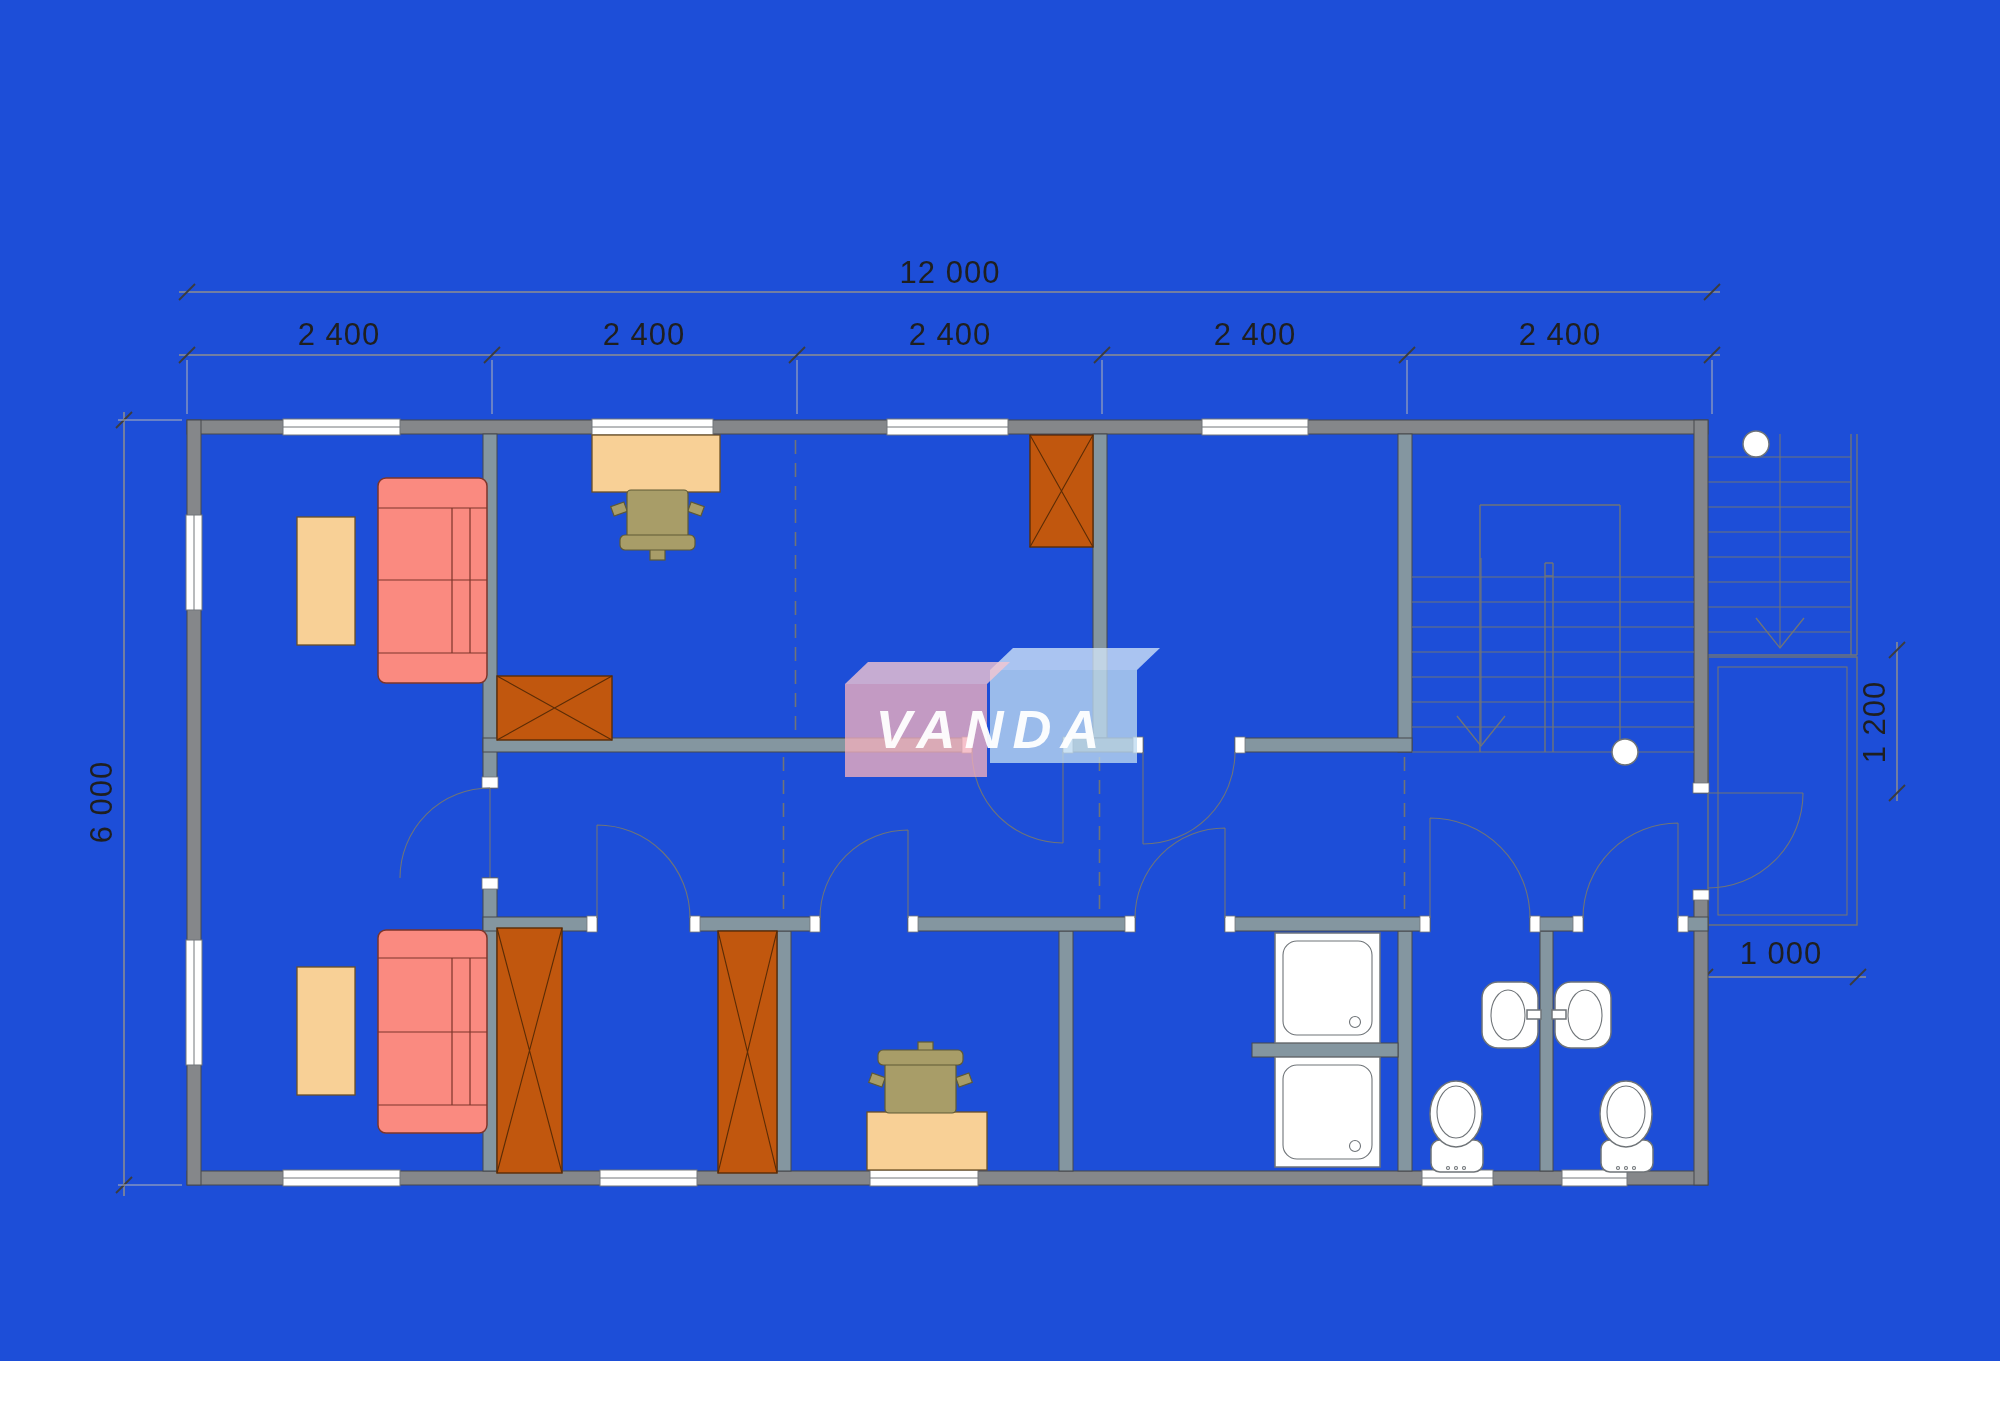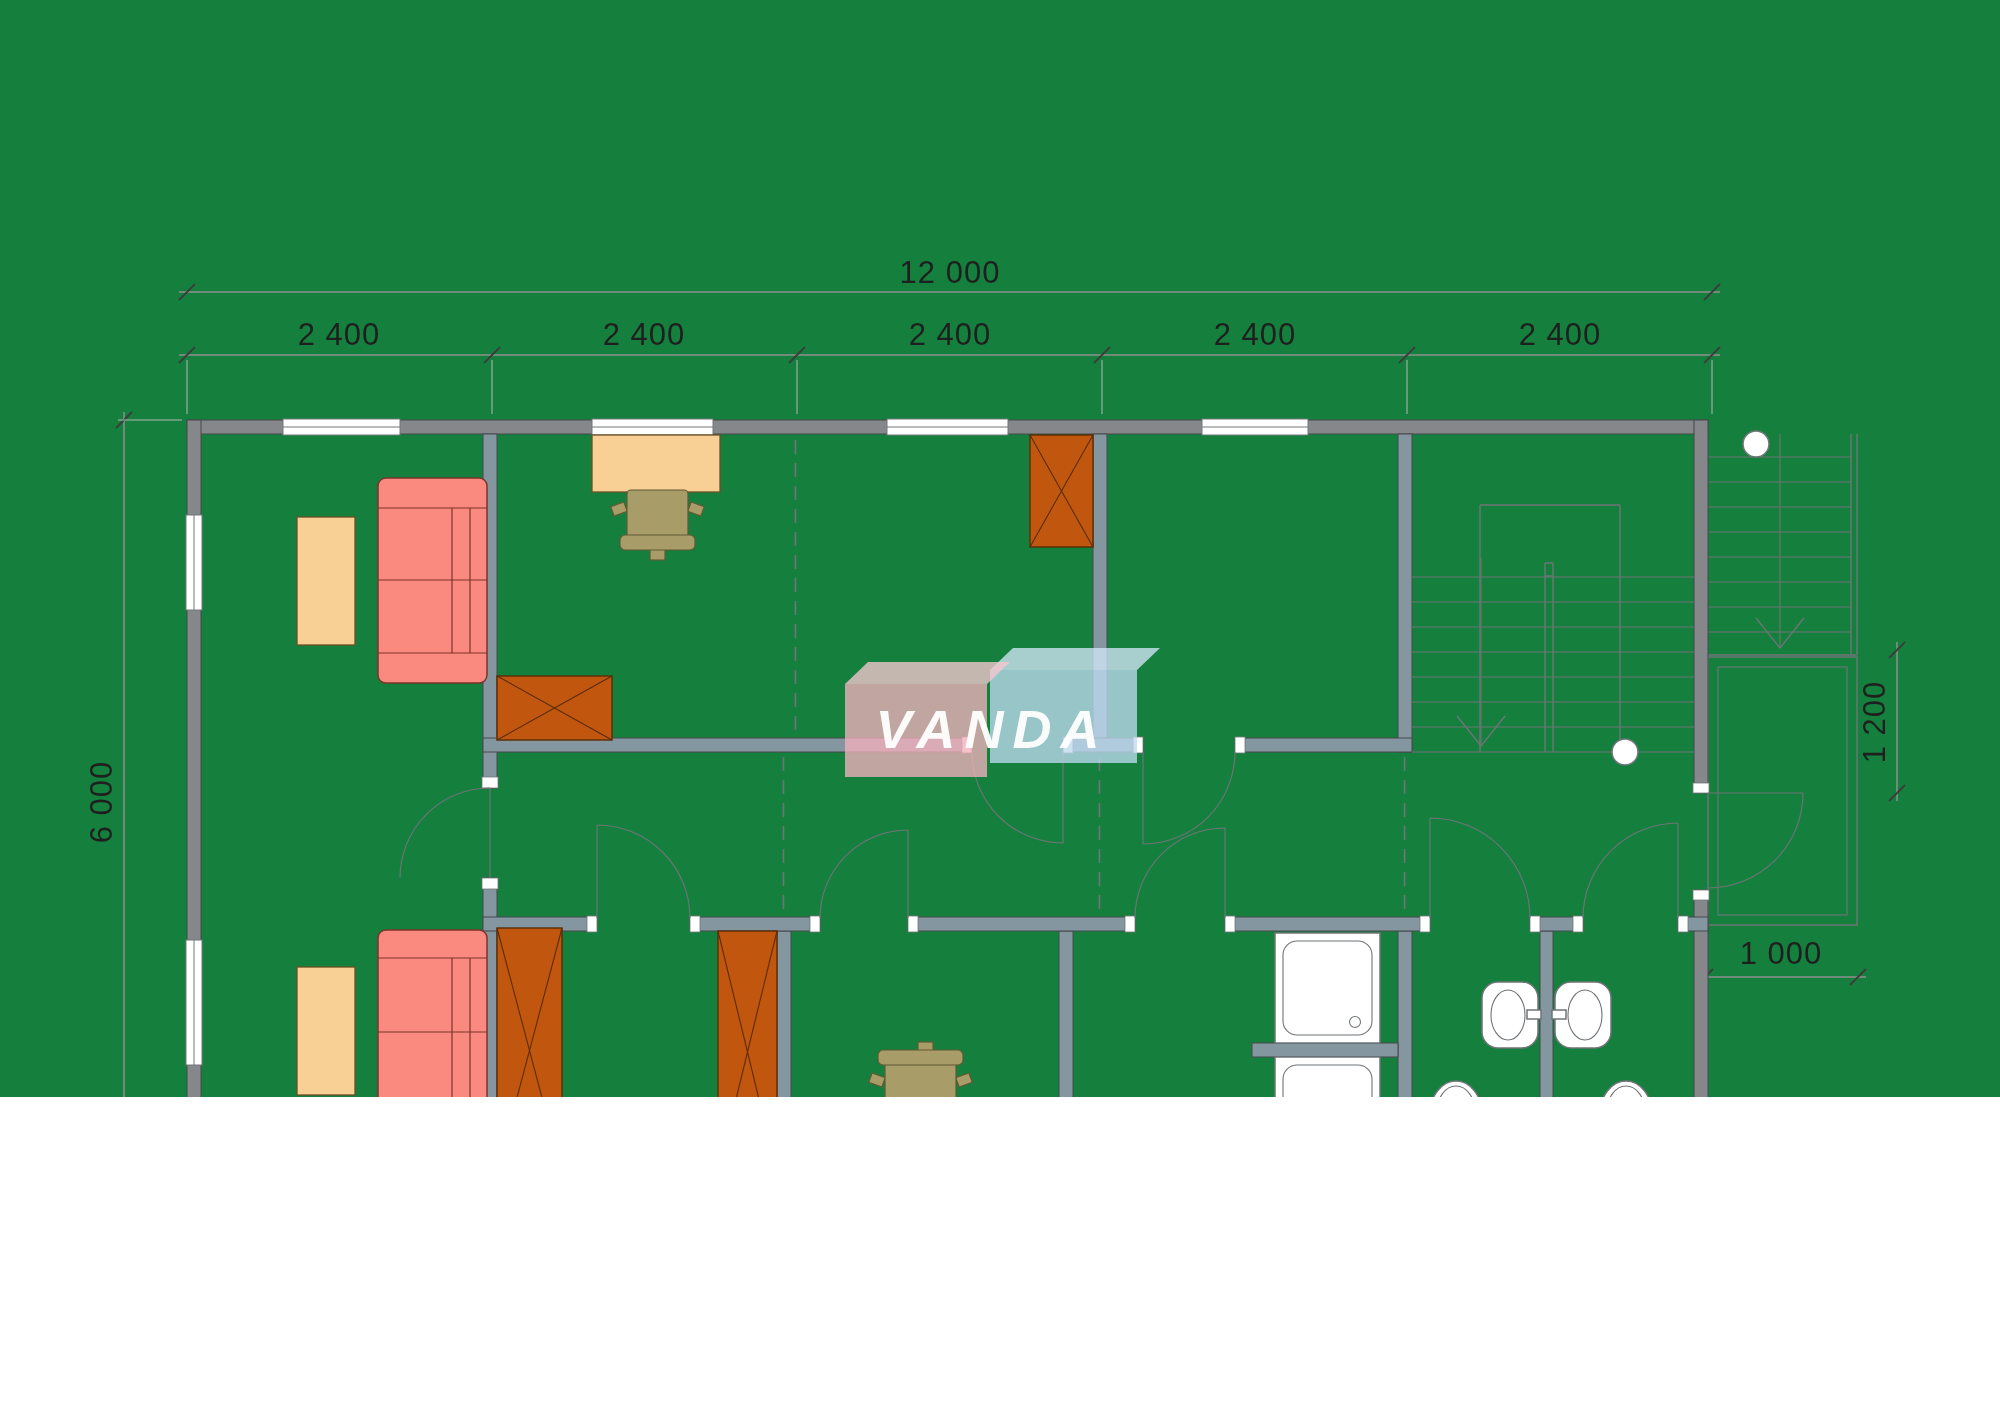--- a/index.html
+++ b/index.html
@@ -1,16 +1,16 @@
 <!DOCTYPE html>
 <html style="--wall: #85878a; --iwall: #8496a0; --wall-stroke: #46494c; --frame: #73777b; --line: #6f7478; --sofa: #fa8a80; --sofa-stroke: #7c352a; --table: #f8d096; --table-stroke: #6b4f26; --chair: #a89d68; --chair-stroke: #5f5a35; --wardrobe: #c1570e; --wardrobe-stroke: #5b2c06; --dim: #3c3c3c; --dimline: #8f8f8f; --dimtext: #1f1f1f; --logo-pink-front: rgba(242,176,189,0.78); --logo-pink-top: rgba(246,199,208,0.78); --logo-blue-front: rgba(190,218,240,0.78); --logo-blue-top: rgba(210,230,247,0.78);"><head>
 <meta charset="utf-8">
 <style>
   html,body{margin:0;padding:0;background:#fff;}
-  .stage{position:relative;width:2000px;height:1097px;background:#15803d;overflow:hidden;
+  .stage{position:relative;width:2000px;height:1361px;background:#1d4ed8;overflow:hidden;
          font-family:"Liberation Sans",sans-serif;}
   svg{display:block;width:2000px;height:1423px;}
   .wall{fill:var(--wall,#85878a);stroke:var(--wall-stroke,#46494c);stroke-width:1;}
   .iwall{fill:var(--iwall,#8496a0);stroke:var(--wall-stroke,#46494c);stroke-width:1;}
   .win{fill:#ffffff;stroke:var(--frame,#73777b);stroke-width:1;}
   .winline{stroke:var(--frame,#73777b);stroke-width:1;fill:none;}
   .jamb{fill:#ffffff;stroke:var(--frame,#73777b);stroke-width:0.8;}
   .thin{stroke:var(--line,#6f7478);stroke-width:1.4;fill:none;}
   .thin2{stroke:var(--line,#6f7478);stroke-width:1.1;fill:none;}
   .fixture{fill:#ffffff;stroke:var(--line,#6f7478);stroke-width:1.5;}

